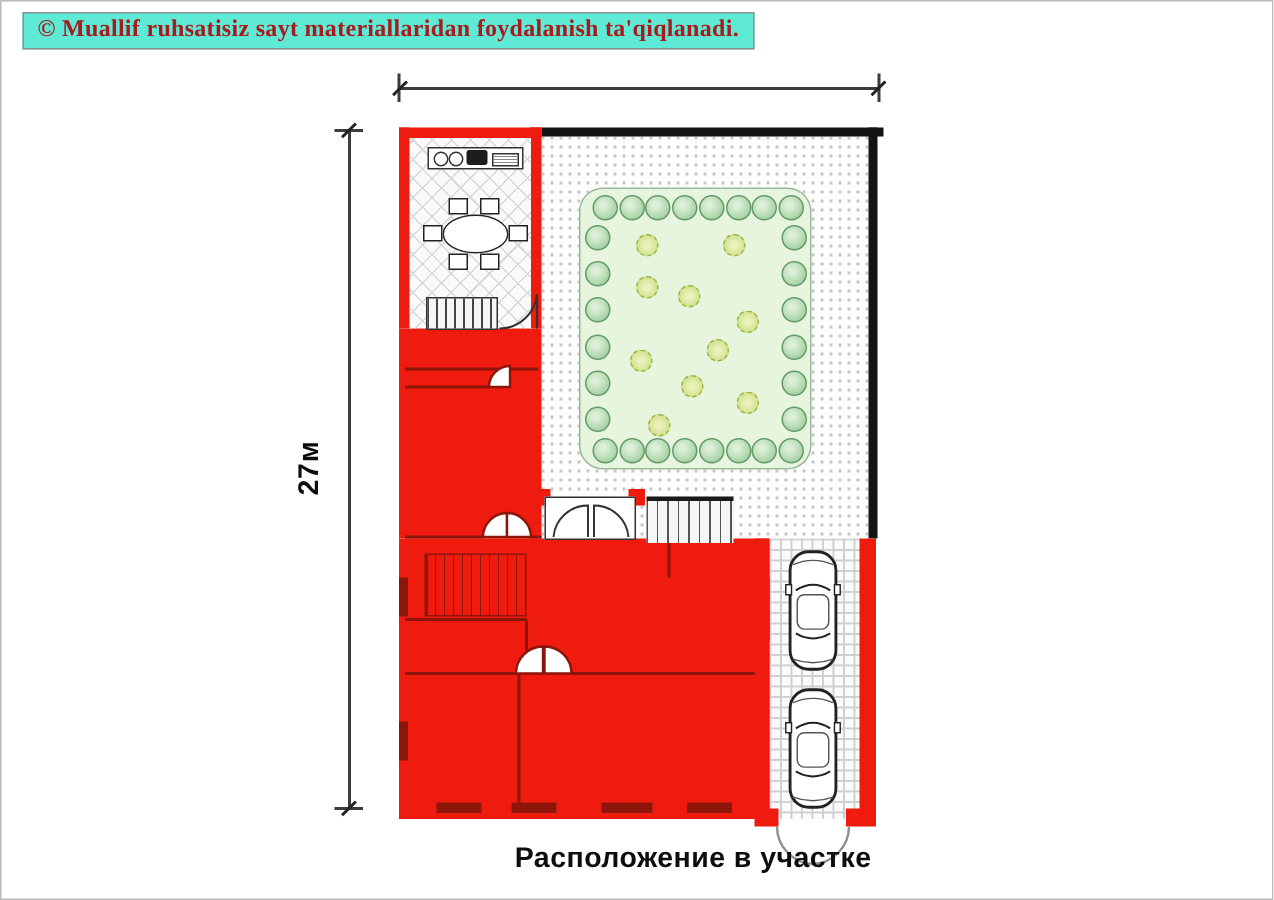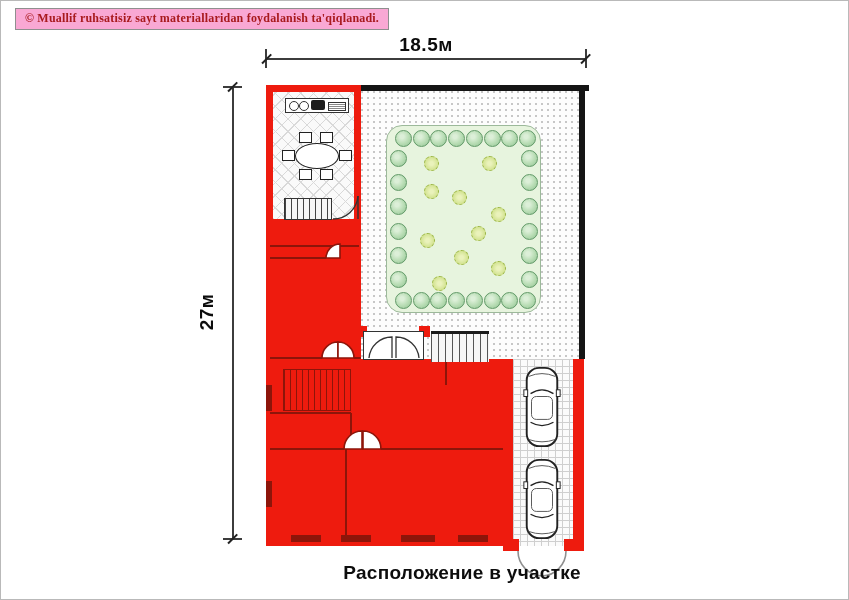--- a/index.html
+++ b/index.html
@@ -4,23 +4,23 @@
 <style>
   html,body{margin:0;padding:0;background:#fff;}
   .stage{
     position:relative;width:849px;height:600px;background:#ffffff;
     border:1px solid #b9b9b9;box-sizing:border-box;overflow:hidden;
     font-family:"Liberation Sans",sans-serif;
   }
   
   .copyright{
     position:absolute;left:14px;top:7px;
-    border:1px solid #8f8f8f;background:#f9a8d4;
+    border:1px solid #8f8f8f;background:#5eead4;
     padding:2px 9px 3px 9px;
-    font-family:"Liberation Serif",serif;font-weight:bold;font-size:12px;
+    font-family:"Liberation Serif",serif;font-weight:bold;font-size:16px;
     color:#a81a1e;letter-spacing:.2px;white-space:nowrap;
   }
   
   .dim-line{position:absolute;background:#3c3c3c;}
   .dim-tick{position:absolute;background:#3c3c3c;}
   .dim-slash{position:absolute;width:13px;height:1.6px;background:#222;transform:rotate(-45deg);}
   .dim-label{
     position:absolute;font-weight:bold;color:#0c0c0c;font-size:19px;
     text-align:center;letter-spacing:.5px;
   }
@@ -91,21 +91,20 @@
   }
   .car-slot{position:absolute;}
 </style>
 </head>
 <body>
 
 <div class="stage" style="--red:#ee1b0e;--wall:#8d150a;">
 
   <div class="copyright">© Muallif ruhsatisiz sayt materiallaridan foydalanish ta'qiqlanadi.</div>
 
-  <div class="dim-label" style="left:265px;top:33px;width:320px;">18.5м</div>
   <div class="dim-line" style="left:265px;top:57px;width:320px;height:1.5px;"></div>
   <div class="dim-tick" style="left:264px;top:48px;width:1.5px;height:19px;"></div>
   <div class="dim-tick" style="left:584px;top:48px;width:1.5px;height:19px;"></div>
   <div class="dim-slash" style="left:259px;top:57px;"></div>
   <div class="dim-slash" style="left:578px;top:57px;"></div>
 
   <div class="dim-label vert" style="left:176px;top:300px;width:60px;">27м</div>
   <div class="dim-line" style="left:231px;top:85px;width:1.5px;height:453px;"></div>
   <div class="dim-tick" style="left:222px;top:85px;width:19px;height:1.5px;"></div>
   <div class="dim-tick" style="left:222px;top:537px;width:19px;height:1.5px;"></div>

